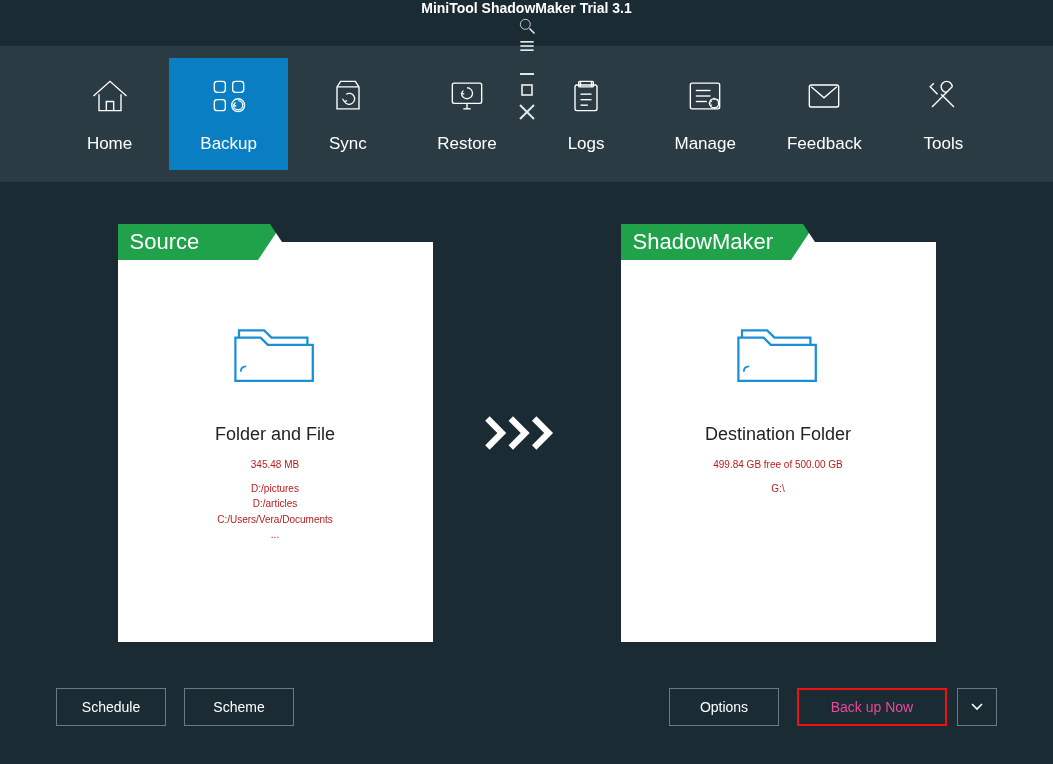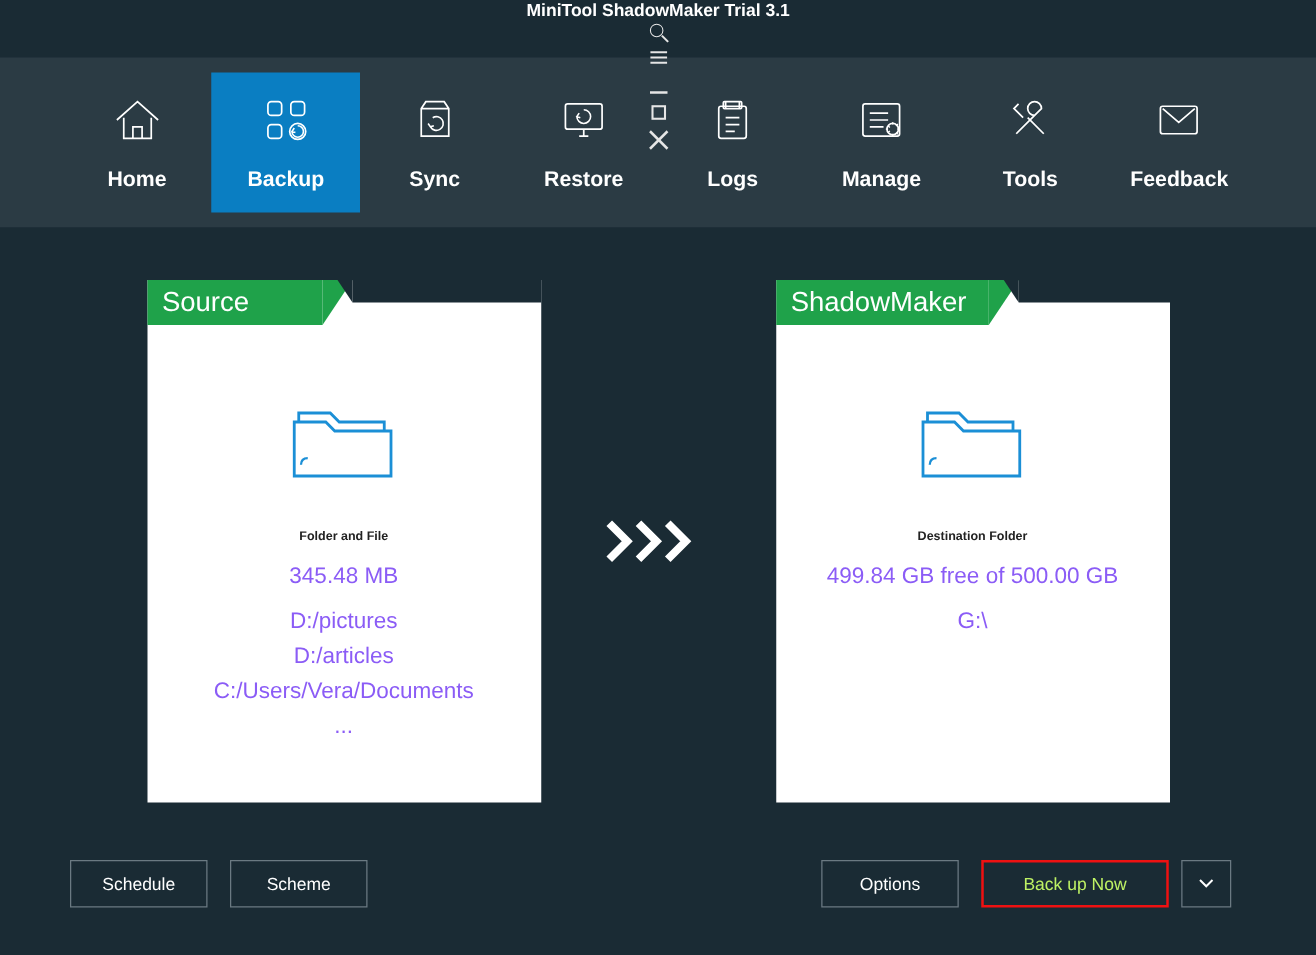--- a/index.html
+++ b/index.html
@@ -34,21 +34,20 @@
   }
   .titlebar-btn svg { width: 20px; height: 20px; stroke: #e6e6e6; fill: none; }
   .titlebar-btn.big svg { width: 24px; height: 24px; }
   
   .nav {
     height: 136px;
     background: #2b3b44;
     display: flex;
     align-items: stretch;
     padding: 12px 50px;
-    font-weight: bold;
   }
   .nav-item {
     width: 120px;
     display: flex;
     flex-direction: column;
     align-items: center;
     justify-content: center;
     gap: 16px;
     color: #fff;
     font-size: 17px;
@@ -116,32 +115,32 @@
     border-right:12px solid #1a2b34;
     border-bottom:18px solid transparent;
   }
   .card-body {
     padding-top: 56px;
     text-align: center;
     font-size: 13px;
     color: #222;
   }
   .folder-icon { width: 90px; height: 72px; margin: 0 auto 36px; display: block; }
-  .card-title { font-weight: 700; font-size: 10px; margin-bottom: 12px; margin-top: 16px; }
-  .card-line { font-size: 18px; line-height: 1.55; color: #8b5cf6; }
+  .card-title { font-weight: 400; font-size: 18px; margin-bottom: 12px; margin-top: 16px; }
+  .card-line { font-size: 10px; line-height: 1.55; color: #b91c1c; }
   .arrows {
     display: flex; align-items: center; justify-content: center;
     color: #fff;
     font-size: 0;
   }
   .arrows svg { width: 88px; height: 36px; }
   
   .bottom {
     position: absolute;
-    left: 56px; right: 68px; bottom: 38px;
+    left: 56px; right: 56px; bottom: 38px;
     display: flex;
     align-items: center;
   }
   .btn {
     height: 38px;
     border: 1px solid #6b7a82;
     display: flex;
     align-items: center;
     justify-content: center;
     color: #fff;
@@ -150,21 +149,21 @@
     padding: 0 18px;
     min-width: 110px;
   }
   .btn + .btn { margin-left: 18px; }
   .bottom-spacer { flex: 1; }
   .btn-combo { display: flex; margin-left: 18px; }
   .btn-main {
     height: 38px;
     border: 2px solid #e11;
     display: flex; align-items: center; justify-content: center;
-    color: #bef264; font-size: 14px;
+    color: #ec4899; font-size: 14px;
     min-width: 150px;
   }
   .btn-drop {
     height: 38px; width: 40px;
     border: 1px solid #6b7a82;
     margin-left: 10px;
     display:flex;align-items:center;justify-content:center;
   }
 </style>
 </head>
@@ -258,31 +257,31 @@
         <line x1="14" y1="18" x2="30" y2="18"></line>
         <line x1="14" y1="24" x2="30" y2="24"></line>
         <line x1="14" y1="30" x2="26" y2="30"></line>
         <circle cx="34" cy="32" r="5"></circle>
         <path d="M34 28 V26 M34 38 V36 M38 32 H40 M28 32 H30 M37 29 L38.5 27.5 M30 35 L31.5 33.5 M37 35 L38.5 36.5 M30 29 L31.5 30.5" stroke-width="1.2"></path>
       </svg>
     <span>Manage</span>
   </div>
   <div class="nav-item">
     <svg class="nav-icon" viewBox="0 0 48 48">
+        <rect x="8" y="12" width="32" height="24" rx="2"></rect>
+        <path d="M10 14 L24 26 L38 14"></path>
+      </svg>
+    <span>Feedback</span>
+  </div>
+  <div class="nav-item">
+    <svg class="nav-icon" viewBox="0 0 48 48">
         <path d="M12 36 L30 18 M34 14 A6 6 0 1 0 28 20 L34 14 Z"></path>
         <path d="M36 36 L22 22 M14 10 L10 14 L18 22"></path>
       </svg>
     <span>Tools</span>
-  </div>
-  <div class="nav-item">
-    <svg class="nav-icon" viewBox="0 0 48 48">
-        <rect x="8" y="12" width="32" height="24" rx="2"></rect>
-        <path d="M10 14 L24 26 L38 14"></path>
-      </svg>
-    <span>Feedback</span>
   </div>
 </div>
 
 <div class="main">
   <div class="cards">
 
     <div class="card">
       <div class="card-header">
         <div class="card-header-green src">Source</div>
         <div class="card-header-dark"></div>

